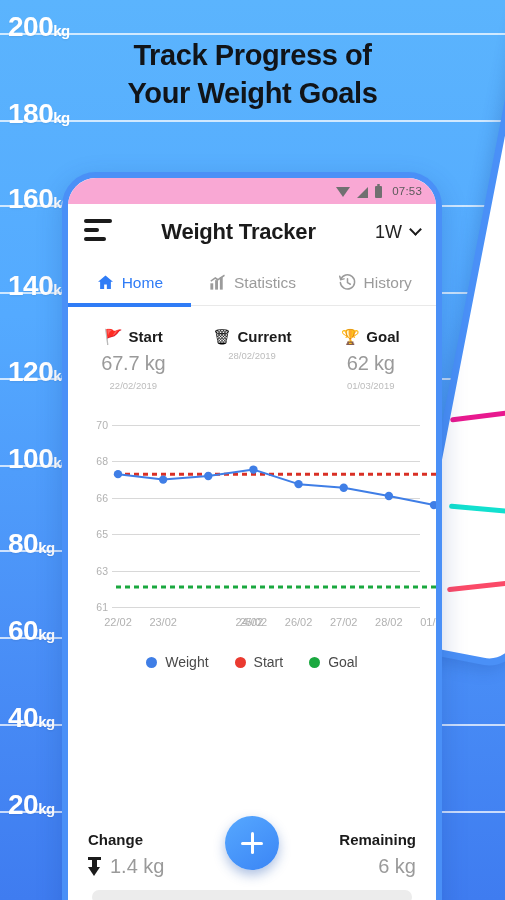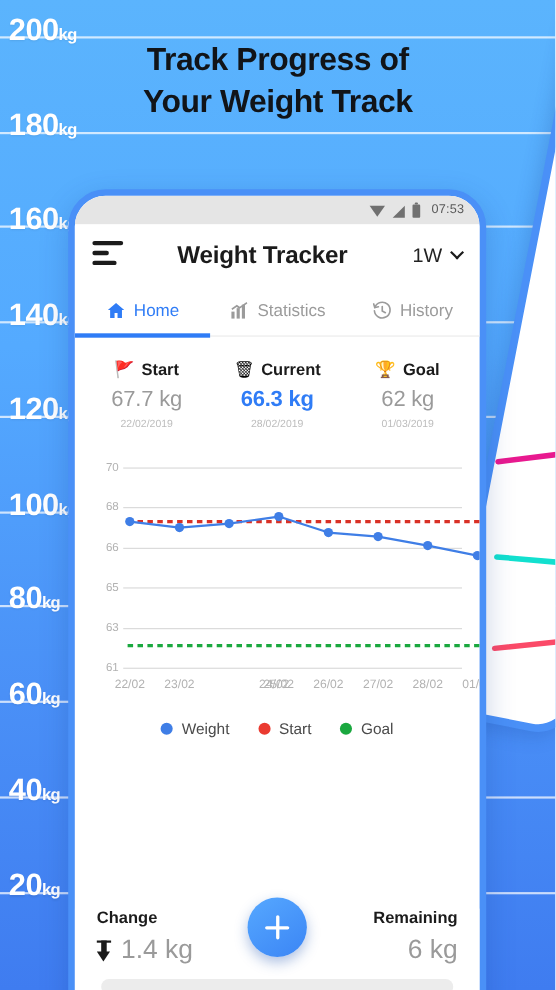--- a/index.html
+++ b/index.html
@@ -108,21 +108,21 @@
     background: #ffffff;
     border: 6px solid #4a90f7;
     border-top-left-radius: 34px;
     border-top-right-radius: 34px;
     overflow: hidden;
     z-index: 8;
     box-shadow: 0 8px 26px rgba(20,60,140,0.22);
   }
   .status-bar {
     height: 26px;
-    background: #e5e5e5;
+    background: #f9a8d4;
     display: flex;
     align-items: center;
     justify-content: flex-end;
     padding-right: 14px;
     gap: 7px;
   }
   .status-bar .sb-time {
     font-size: 11.5px; color: #5a5a5a; letter-spacing: 0.2px;
     margin-left: 3px;
   }
@@ -286,21 +286,21 @@
     justify-content: space-between;
     padding-bottom: 12px;
   }
   .bcol { text-align: left; min-width: 110px; }
   .bcol.right { text-align: right; }
   .bcol .btitle { font-size: 15px; font-weight: bold; color: #1b1b1b; }
   .bcol .bvalrow {
     display: flex; align-items: center; gap: 9px; margin-top: 7px;
   }
   .bcol.right .bvalrow { justify-content: flex-end; }
-  .bcol .bval { font-size: 24px; color: #9a9a9a; }
+  .bcol .bval { font-size: 20px; color: #9a9a9a; }
   .arrow-down {
     position: relative; width: 13px; height: 19px;
   }
   .arrow-down .stem {
     position: absolute; left: 4px; top: 0; width: 5px; height: 11px; background: #1b1b1b;
   }
   .arrow-down .cap {
     position: absolute; left: 0; top: 0; width: 13px; height: 2.5px; background: #1b1b1b;
   }
   .arrow-down .head {
@@ -377,21 +377,21 @@
         <div class="scale-label">40<span class="u">kg</span></div>
       </div>
       <div class="scale-row" style="top: 811px;">
         <div class="scale-line"></div>
         <div class="scale-label">20<span class="u">kg</span></div>
       </div>
     </div>
 
   <div class="headline">
     <div>Track Progress of</div>
-    <div>Your Weight Track</div>
+    <div>Your Weight Goals</div>
   </div>
 
   <div class="side-phone">
 
     <div class="sp-div"></div>
   </div>
   <div class="side-curve c1"></div>
   <div class="side-curve c2"></div>
   <div class="side-curve c3"></div>
   <div class="edge-stripe"></div>
@@ -457,21 +457,20 @@
           <span class="slabel">Start</span>
         </div>
         <div class="sval">67.7 kg</div>
         <div class="sdate">22/02/2019</div>
       </div>
       <div class="stat current">
         <div class="srow">
           <span class="sicon">🗑</span>
           <span class="slabel">Current</span>
         </div>
-        <div class="sval">66.3 kg</div>
         <div class="sdate">28/02/2019</div>
       </div>
       <div class="stat">
         <div class="srow">
           <span class="sicon">🏆</span>
           <span class="slabel">Goal</span>
         </div>
         <div class="sval">62 kg</div>
         <div class="sdate">01/03/2019</div>
       </div>

